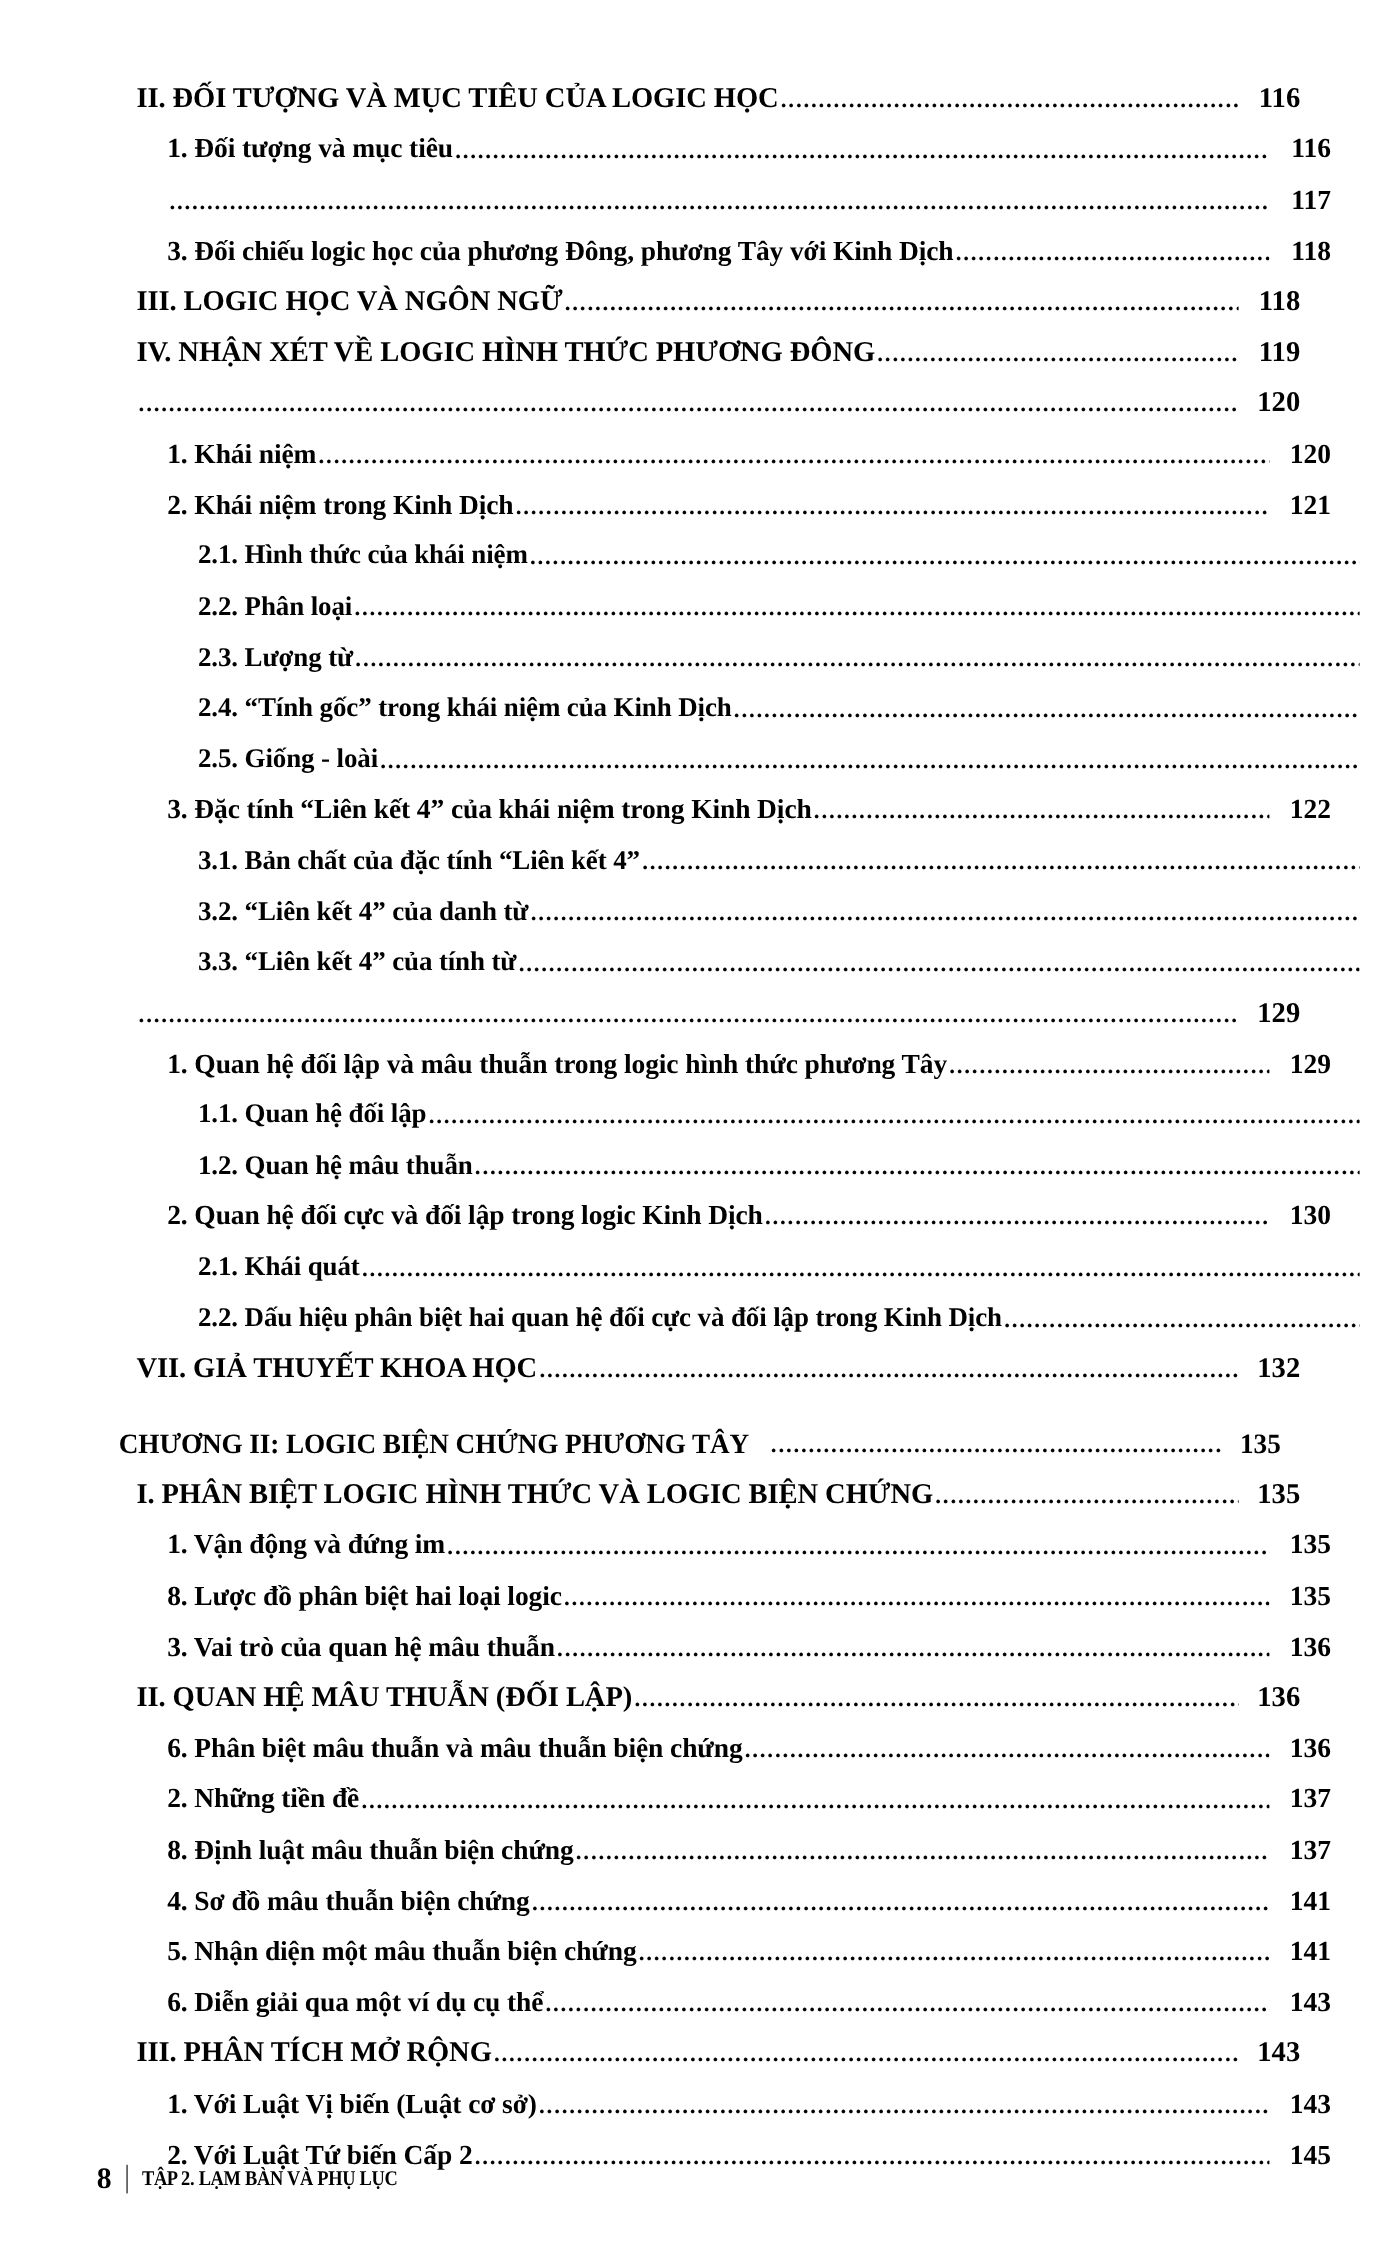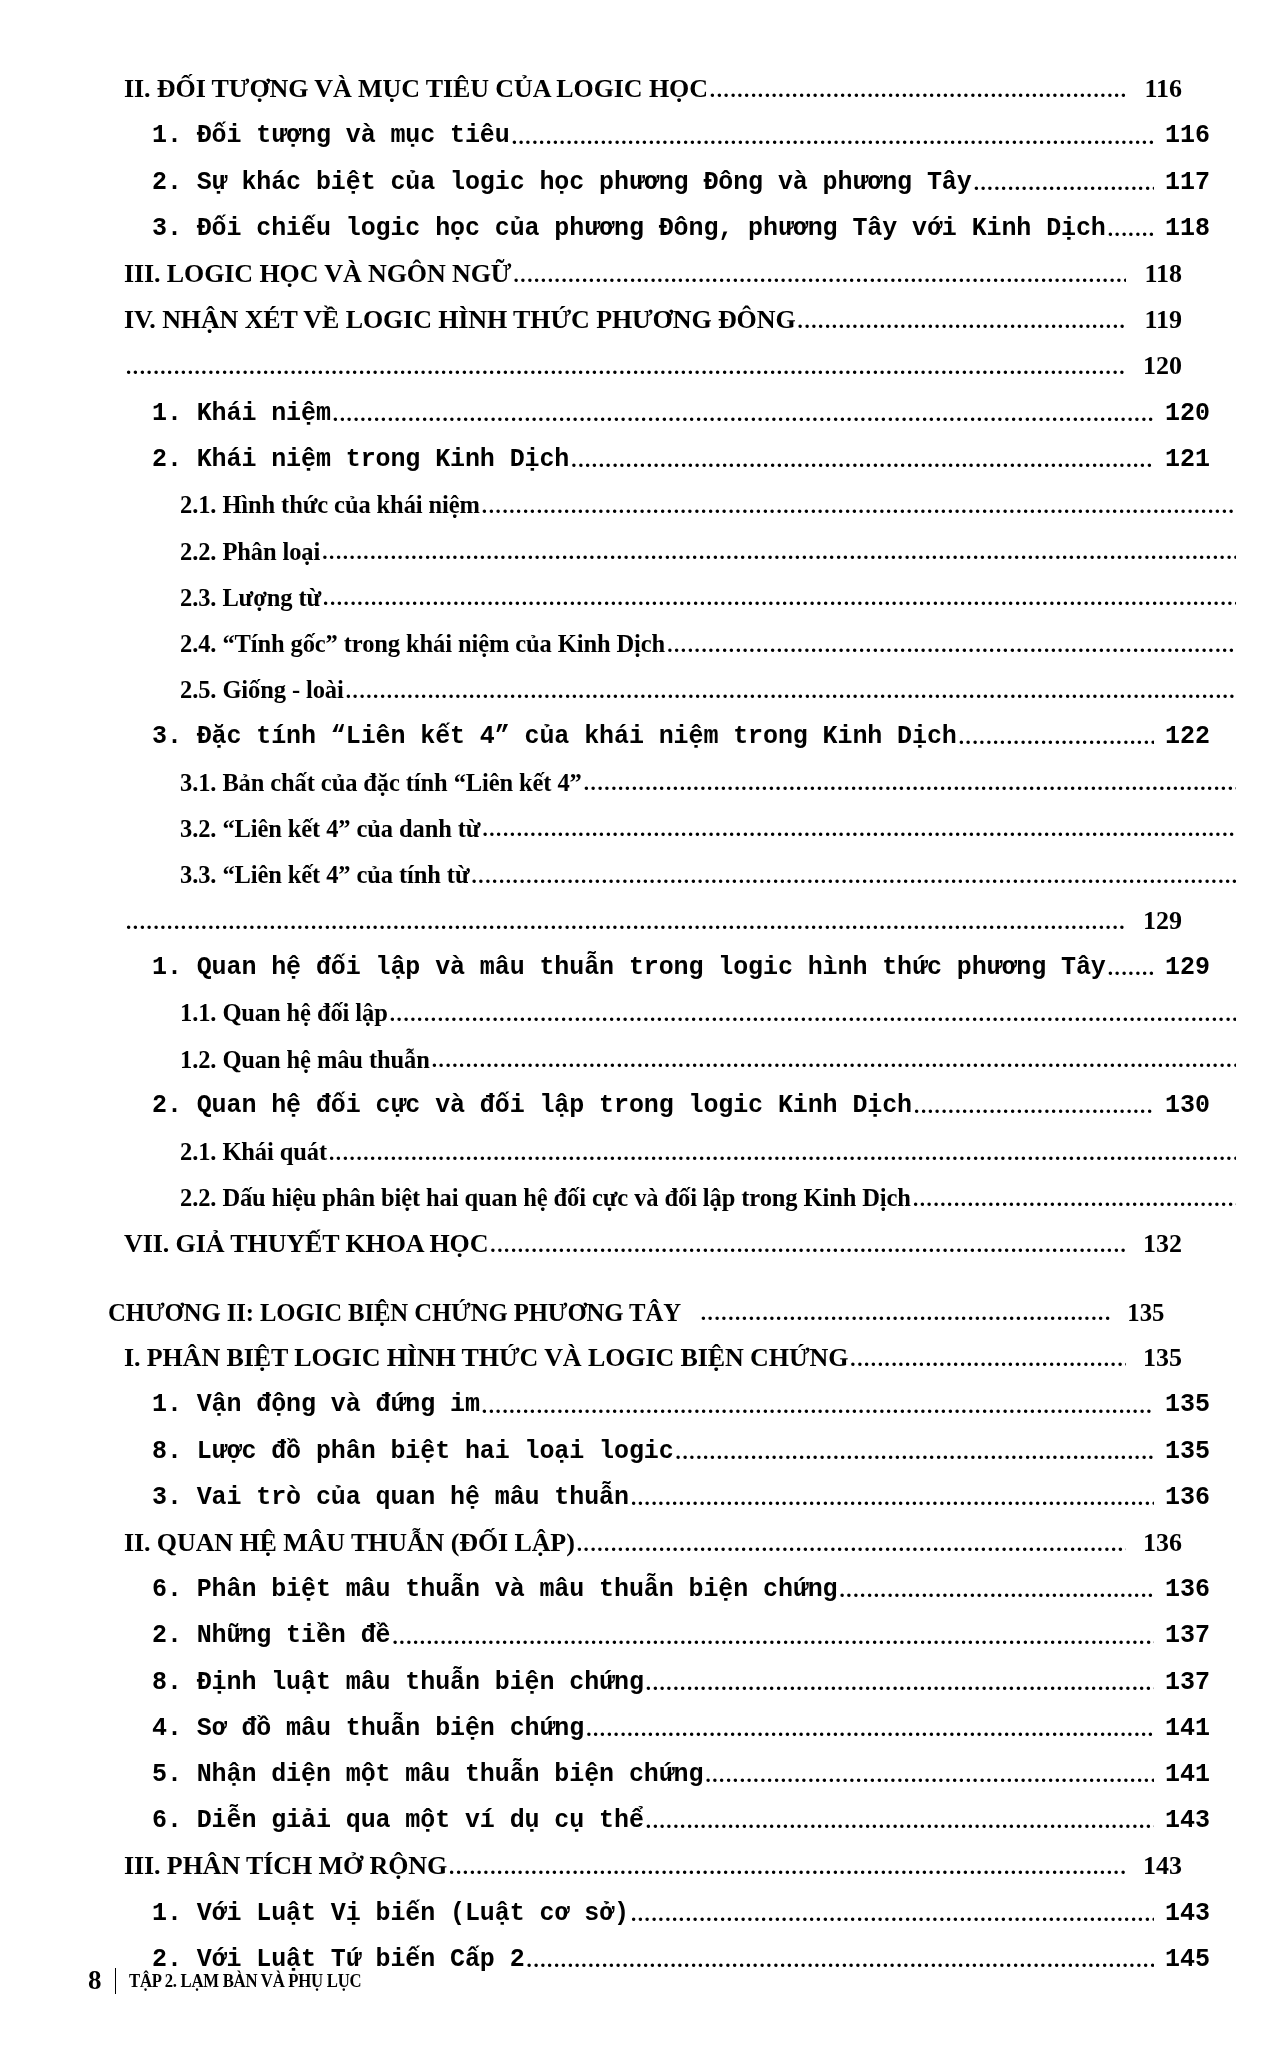--- a/index.html
+++ b/index.html
@@ -93,21 +93,20 @@
   .s-roman .pagenum {
     font-weight: 700;
     font-size: 26px;
   }
   .s-roman .title { font-stretch: condensed; }
 
   .s-num .title,
   .s-num .pagenum {
     font-weight: 700;
     font-size: 25px;
-    font-family: Liberation Mono, monospace;
   }
   .s-sub .title {
     font-weight: 700;
     font-size: 24.5px;
   }
 
   .gap { height: 22px; }
 
   
   .footer {
@@ -149,21 +148,20 @@
         <span class="title">II. ĐỐI TƯỢNG VÀ MỤC TIÊU CỦA LOGIC HỌC</span>
         <span class="leader"></span>
         <span class="pagenum">116</span>
       </div>
       <div class="entry lvl-num s-num">
         <span class="title">1. Đối tượng và mục tiêu</span>
         <span class="leader"></span>
         <span class="pagenum">116</span>
       </div>
       <div class="entry lvl-num s-num">
-        <span class="title">2. Sự khác biệt của logic học phương Đông và phương Tây</span>
         <span class="leader"></span>
         <span class="pagenum">117</span>
       </div>
       <div class="entry lvl-num s-num">
         <span class="title">3. Đối chiếu logic học của phương Đông, phương Tây với Kinh Dịch</span>
         <span class="leader"></span>
         <span class="pagenum">118</span>
       </div>
       <div class="entry lvl-roman s-roman">
         <span class="title">III. LOGIC HỌC VÀ NGÔN NGỮ</span>

